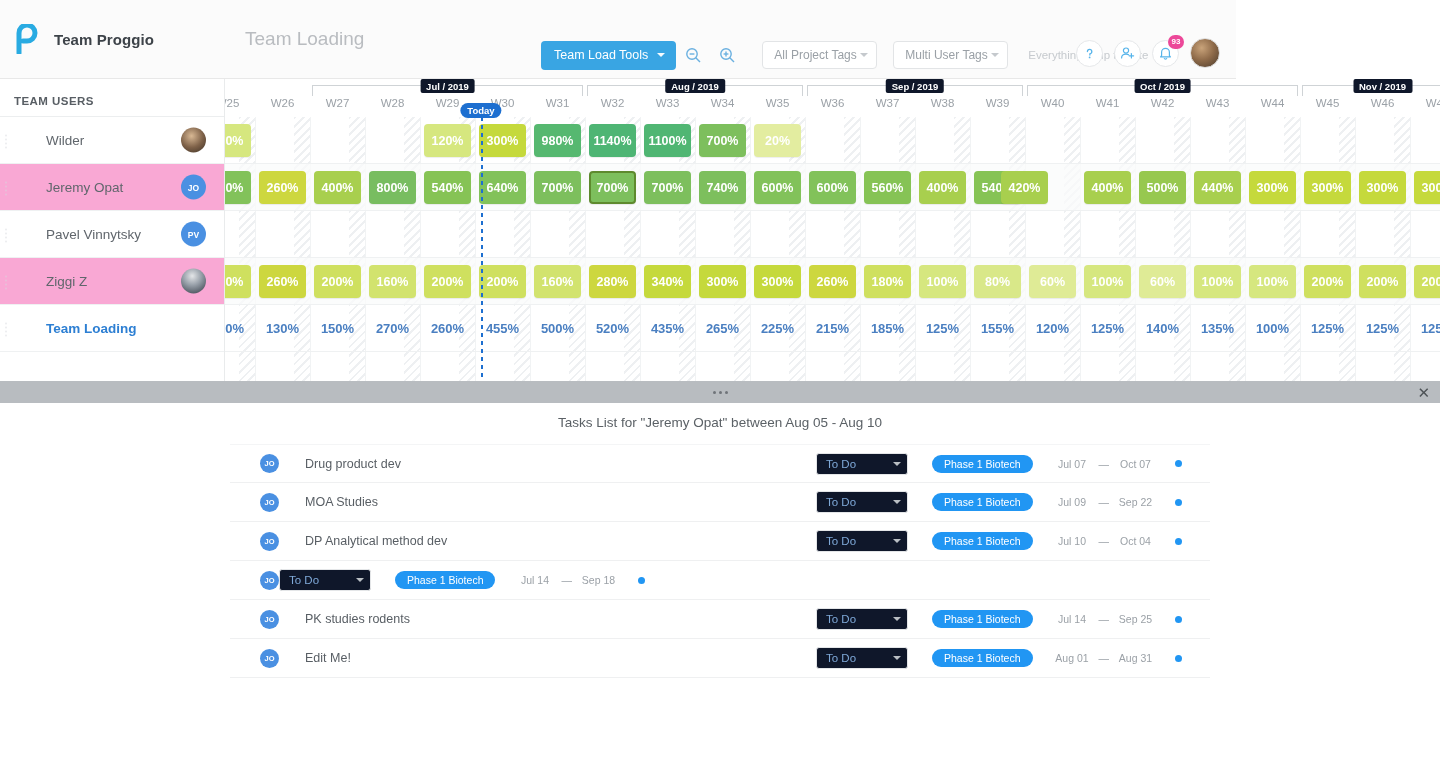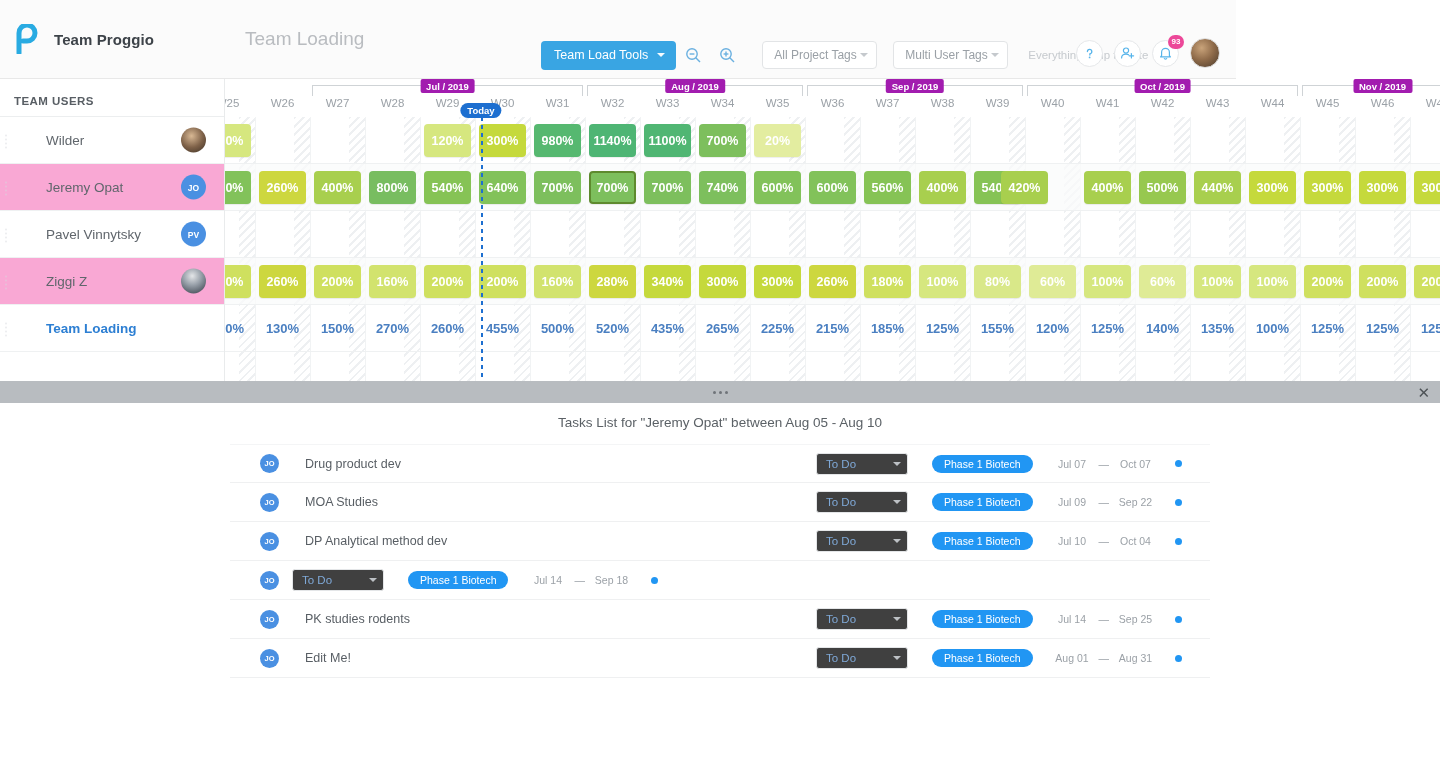--- a/index.html
+++ b/index.html
@@ -114,21 +114,21 @@
   
   .th { height: 38px; position: relative; }
   .month-band { position: absolute; top: 0; left: 0; right: 0; height: 18px; }
   .mbracket {
     position: absolute; top: 6px; height: 11px;
     border-left: 1px solid #cfd3d6; border-right: 1px solid #cfd3d6;
     border-top: 1px solid #cfd3d6;
   }
   .mlabel {
     position: absolute; top: 0px; transform: translateX(-50%);
-    background: #a21caf; color: #fff; font-size: 9.5px; font-weight: bold;
+    background: #0f172a; color: #fff; font-size: 9.5px; font-weight: bold;
     padding: 1.5px 6px; border-radius: 2px; white-space: nowrap;
   }
   .wk-band { position: absolute; top: 18px; left: 0; right: 0; height: 20px; }
   .wk {
     position: absolute; top: 0; font-size: 11.5px; color: #9ba1a7;
     text-align: center; white-space: nowrap;
   }
   .today-pill {
     position: absolute; background: #1d6fd0; color: #fff;
     font-size: 9.5px; font-weight: bold; padding: 2px 7px; border-radius: 9px;
@@ -187,22 +187,22 @@
   }
   .task-row:first-child { border-top: 1px solid #f4f5f6; }
   .t-av {
     width: 19px; height: 19px; border-radius: 50%; background: #4a90e2;
     color: #fff; font-size: 7.5px; font-weight: bold;
     display: flex; align-items: center; justify-content: center; flex-shrink: 0;
   }
   .t-name { font-size: 12.5px; color: #585e64; margin-left: 26px; flex: 1; white-space: nowrap; }
   .t-status {
     width: 92px; height: 22px; border: 1px solid #e4e6e8; border-radius: 3px;
-    background: #404040; display: flex; align-items: center; justify-content: space-between;
-    padding: 0 6px 0 9px; font-size: 11.5px; color: #7fa9d8; cursor: pointer; flex-shrink: 0; margin-left: 13px;
+    background: #0f172a; display: flex; align-items: center; justify-content: space-between;
+    padding: 0 6px 0 9px; font-size: 11.5px; color: #7fa9d8; cursor: pointer; flex-shrink: 0;
   }
   .t-status .caret-d { border-top-color: #c4c8cc; }
   .t-tag {
     background: #2196f3; color: #fff; font-size: 10.5px;
     padding: 3px 12px; border-radius: 10px; margin-left: 24px;
     white-space: nowrap; flex-shrink: 0; cursor: pointer;
   }
   .t-dates {
     display: flex; align-items: center; gap: 9px; margin-left: 22px;
     font-size: 10.5px; color: #9ba1a7; flex-shrink: 0;

